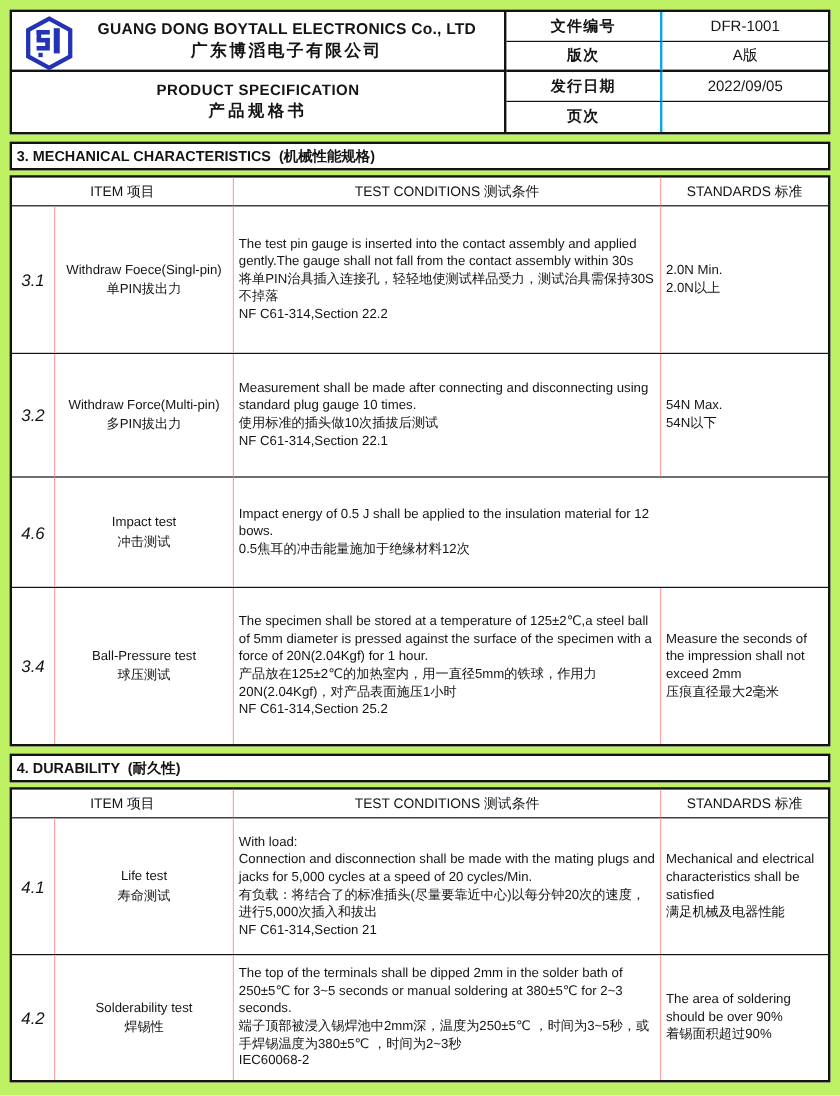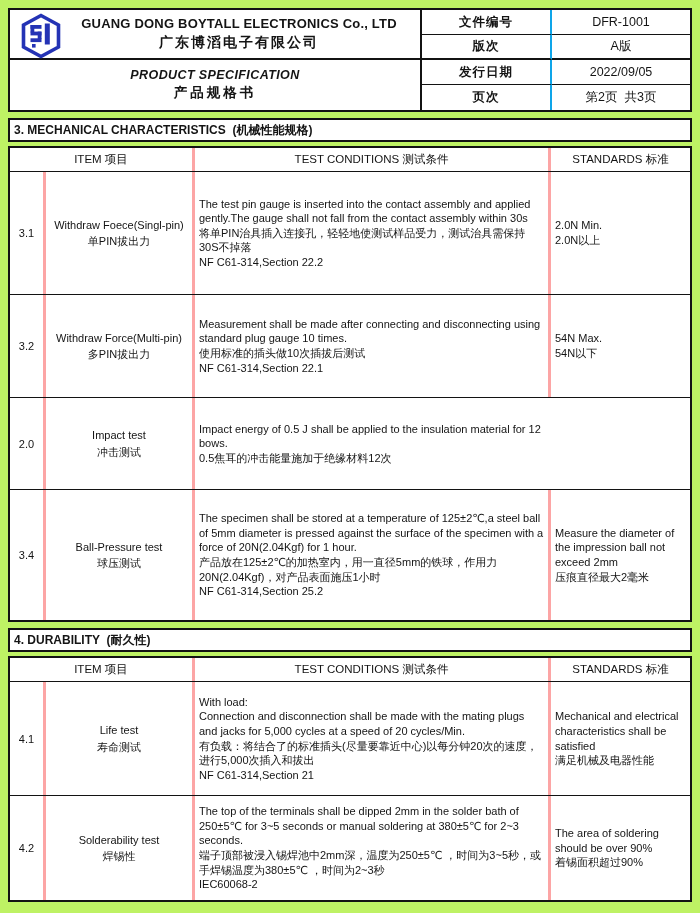--- a/index.html
+++ b/index.html
@@ -33,21 +33,21 @@
     display: flex;
     align-items: center;
     justify-content: center;
   }
   .ht-left-top { grid-row: 1 / 3; grid-column: 1; border-bottom: 2px solid #131313; position: relative; }
   .ht-left-bot { grid-row: 3 / 5; grid-column: 1; flex-direction: column; text-align: center; }
   .logo-wrap { position: absolute; left: 10px; top: 3px; }
   .company-block { text-align: center; line-height: 1.3; padding-left: 48px; }
   .company-en { font-weight: bold; font-size: 13px; letter-spacing: 0.2px; }
   .company-cn { font-weight: bold; font-size: 14px; letter-spacing: 2px; }
-  .doc-title-en { font-weight: bold; font-size: 12.5px; letter-spacing: 0.4px; font-style: italic; }
+  .doc-title-en { font-weight: bold; font-size: 12.5px; letter-spacing: 0.4px; }
   .doc-title-cn { font-weight: bold; font-size: 13.5px; letter-spacing: 3px; margin-top: 2px; }
   .hlabel {
     border-right: 2px solid #0ea5e9;
     border-bottom: 1px solid #131313;
     display: flex; align-items: center; justify-content: center;
     font-weight: bold; font-size: 12.5px; letter-spacing: 1px;
   }
   .hval {
     border-bottom: 1px solid #131313;
     display: flex; align-items: center; justify-content: center;
@@ -82,29 +82,30 @@
   .trow {
     display: grid;
     grid-template-columns: 36px 149px 356px 1fr;
     border-bottom: 1px solid #131313;
   }
   .trow:last-child { border-bottom: none; }
   .thead {
     grid-template-columns: 185px 356px 1fr;
     height: 24px;
   }
-  .cell { border-right: 3px solid #fca5a5; overflow: hidden; }
+  .cell { border-right: 1px solid #fca5a5; overflow: hidden; }
   .cell:last-child { border-right: none; }
   .th {
     display: flex; align-items: center; justify-content: center;
     font-size: 11.5px;
   }
   .num {
     display: flex; align-items: center; justify-content: center;
-    font-size: 11px;
+    font-size: 14px;
+    font-style: italic;
   }
   .item {
     display: flex; align-items: center; justify-content: center;
     text-align: center;
     font-size: 11px;
     line-height: 1.5;
     white-space: pre-line;
     padding: 2px 4px;
   }
   .cond {
@@ -158,21 +159,20 @@
     <div class="hlabel">文件编号</div>
     <div class="hval">DFR-1001</div>
 
     <div class="hlabel rb2">版次</div>
     <div class="hval rb2">A版</div>
 
     <div class="hlabel">发行日期</div>
     <div class="hval">2022/09/05</div>
 
     <div class="hlabel rb0">页次</div>
-    <div class="hval rb0">第2页  共3页</div>
   </div>
 
   <div class="title-bar">3. MECHANICAL CHARACTERISTICS  (机械性能规格)</div>
 
   <div class="spec-table">
     <div class="trow thead">
       <div class="cell th">ITEM 项目</div>
       <div class="cell th">TEST CONDITIONS 测试条件</div>
       <div class="cell th">STANDARDS 标准</div>
     </div>
@@ -193,35 +193,35 @@
       <div class="cell item">Withdraw Force(Multi-pin)
 多PIN拔出力</div>
       <div class="cell cond">Measurement shall be made after connecting and disconnecting using standard plug gauge 10 times.
 使用标准的插头做10次插拔后测试
 NF C61-314,Section 22.1</div>
       <div class="cell std">54N Max.
 54N以下</div>
     </div>
 
     <div class="trow" style="height:92px">
-      <div class="cell num">2.0</div>
+      <div class="cell num">4.6</div>
       <div class="cell item">Impact test
 冲击测试</div>
       <div class="cell cond">Impact energy of 0.5 J shall be applied to the insulation material for 12 bows.
 0.5焦耳的冲击能量施加于绝缘材料12次</div>
     </div>
 
     <div class="trow" style="height:130px">
       <div class="cell num">3.4</div>
       <div class="cell item">Ball-Pressure test
 球压测试</div>
       <div class="cell cond">The specimen shall be stored at a temperature of 125±2℃,a steel ball of 5mm diameter is pressed against the surface of the specimen with a force of 20N(2.04Kgf) for 1 hour.
 产品放在125±2℃的加热室内，用一直径5mm的铁球，作用力20N(2.04Kgf)，对产品表面施压1小时
 NF C61-314,Section 25.2</div>
-      <div class="cell std">Measure the diameter of the impression ball not exceed 2mm
+      <div class="cell std">Measure the seconds of the impression shall not exceed 2mm
 压痕直径最大2毫米</div>
     </div>
   </div>
 
   <div class="title-bar">4. DURABILITY  (耐久性)</div>
 
   <div class="spec-table">
     <div class="trow thead">
       <div class="cell th">ITEM 项目</div>
       <div class="cell th">TEST CONDITIONS 测试条件</div>

